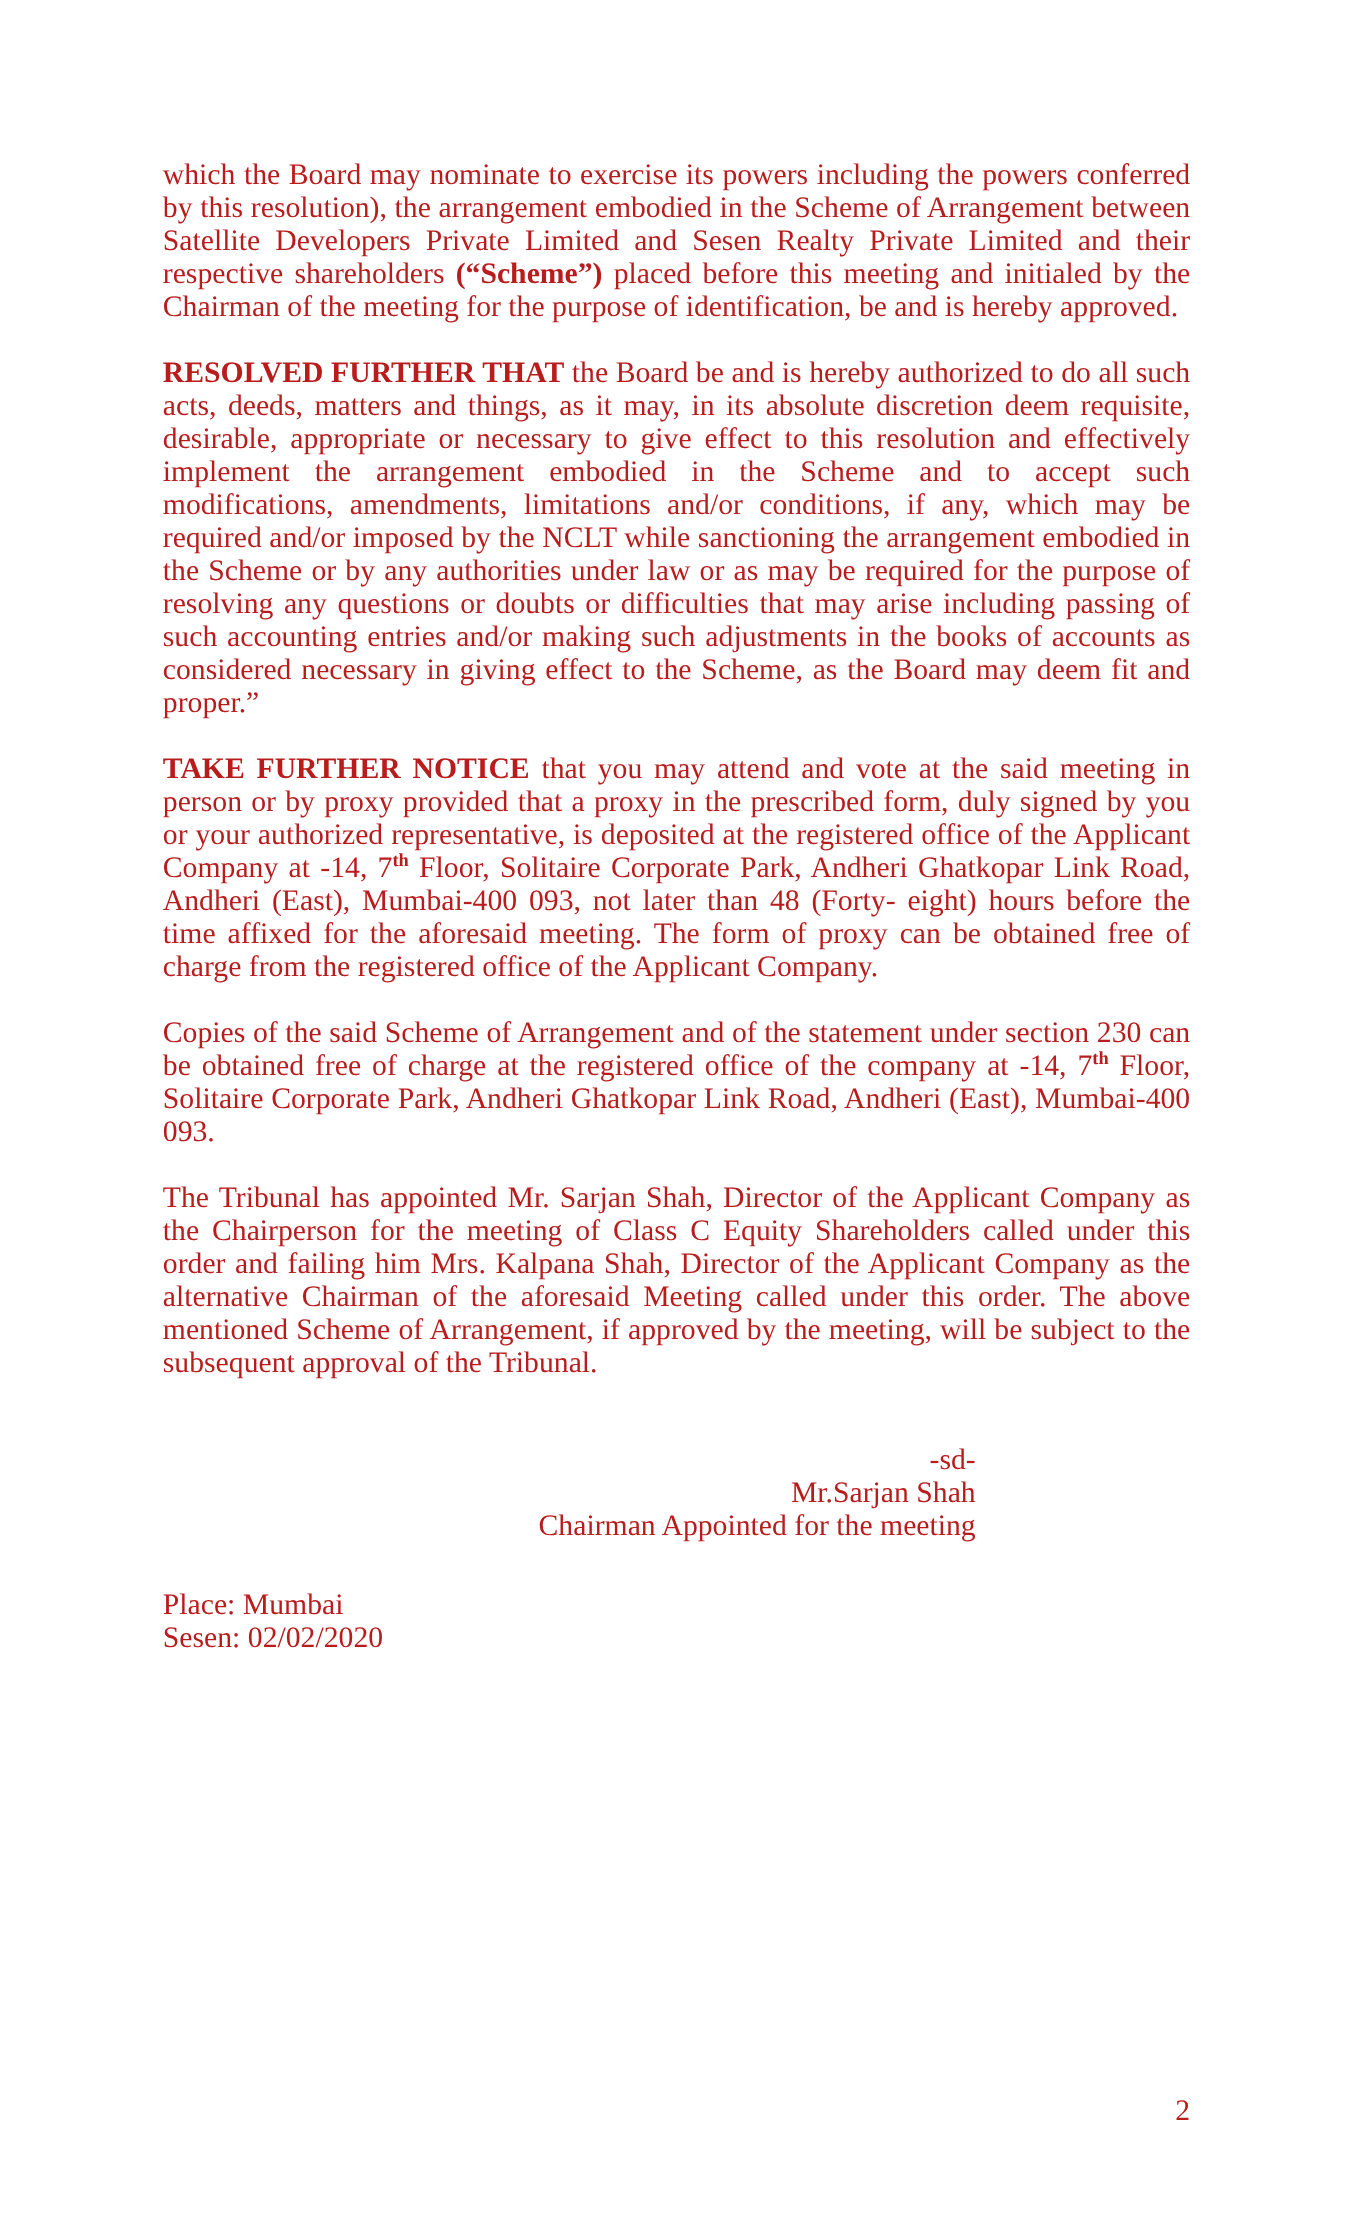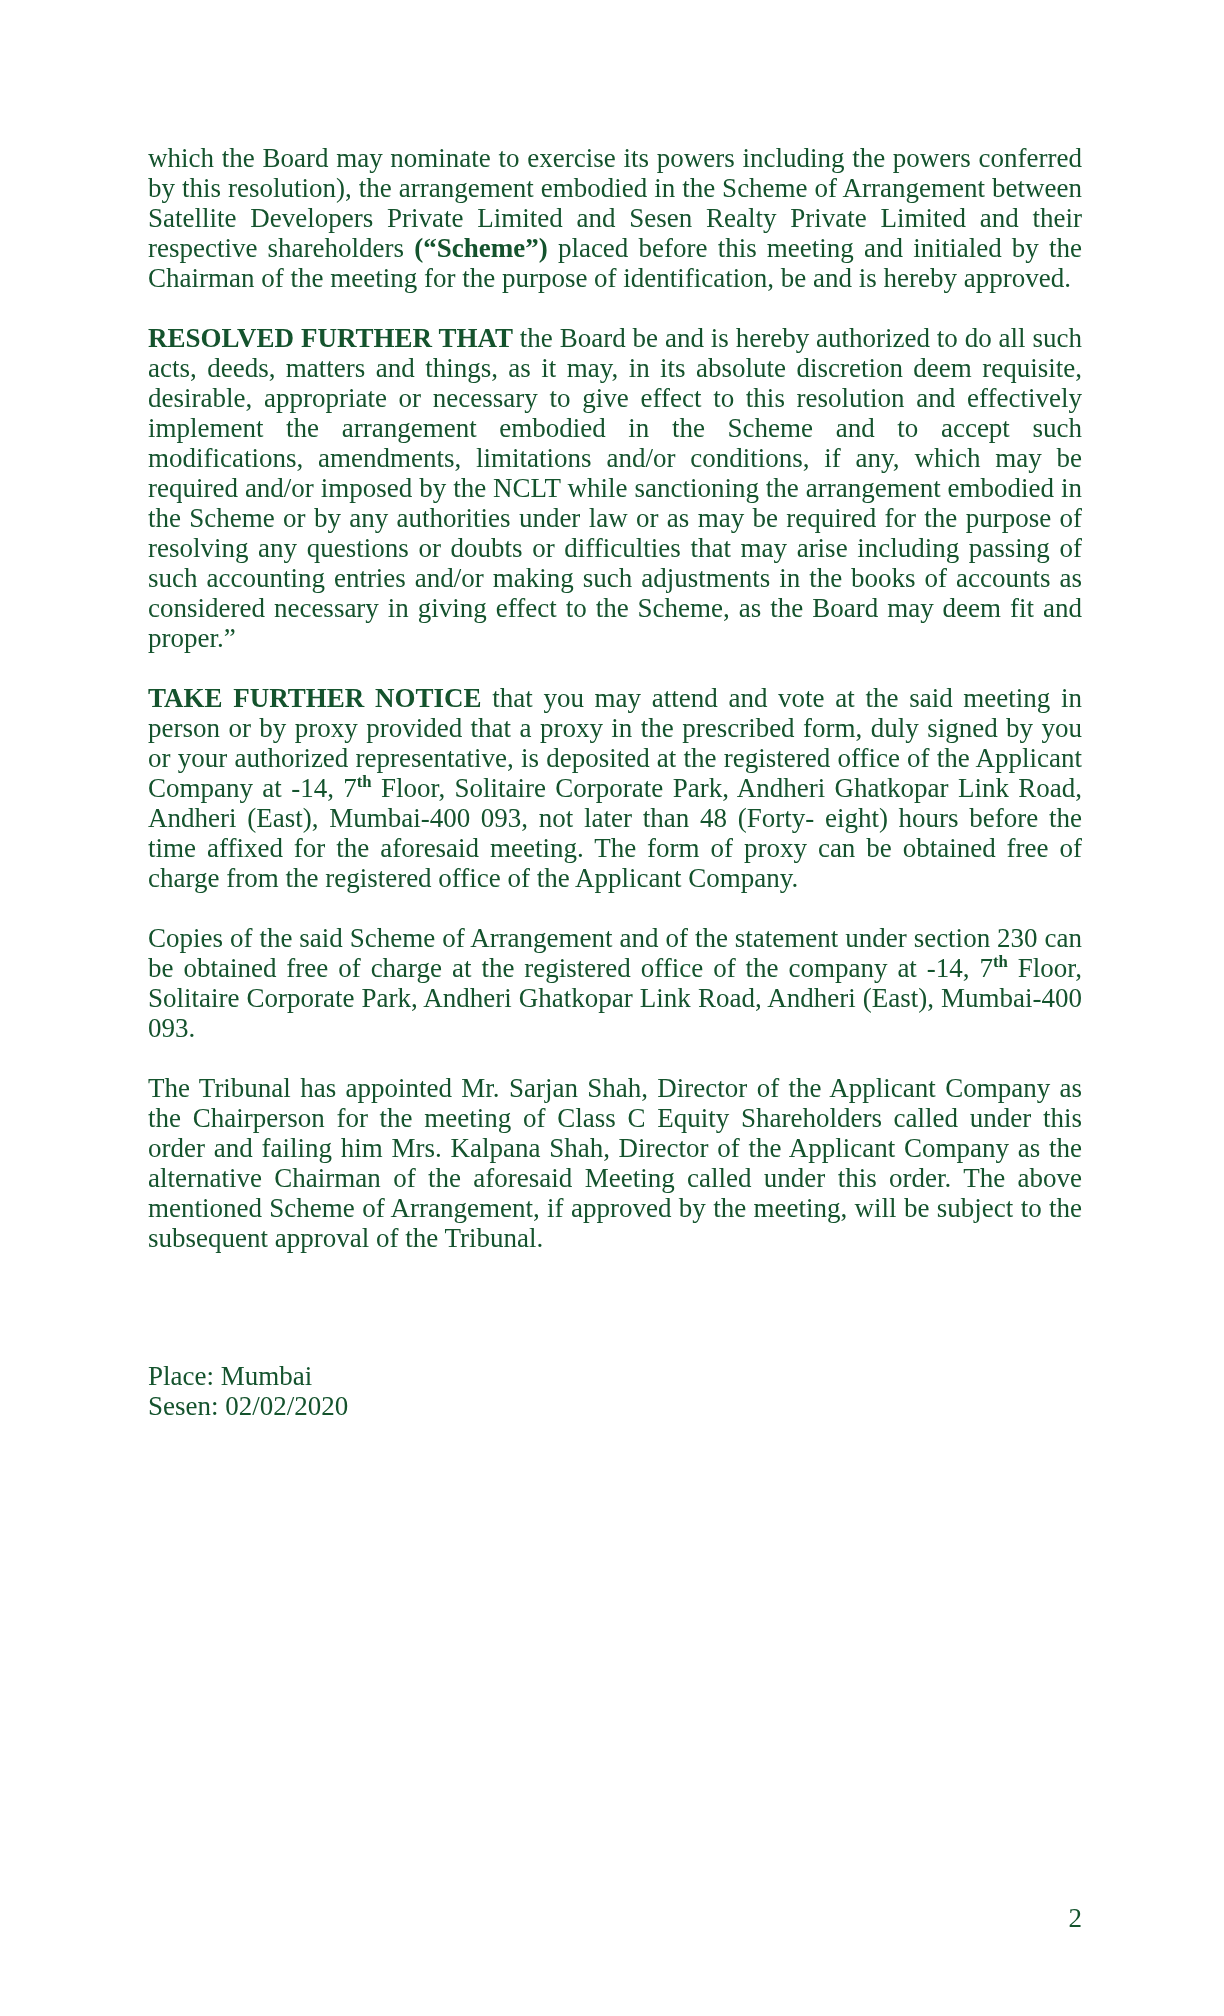--- a/index.html
+++ b/index.html
@@ -6,21 +6,21 @@
     margin: 0;
     padding: 0;
     background: #ffffff;
   }
   .page {
     position: relative;
     width: 1224px;
     height: 2016px;
     margin: 0 auto;
     background: #ffffff;
-    color: #14532d;
+    color: #b91c1c;
     font-family: "Liberation Serif", "DejaVu Serif", serif;
     font-size: 27px;
     line-height: 30px;
     box-sizing: border-box;
     padding: 143px 142px 0 148px;
     overflow: hidden;
   }
   .doc-para {
     margin: 0 0 30px 0;
     text-align: justify;
@@ -33,21 +33,21 @@
     line-height: 0;
     vertical-align: super;
     font-weight: bold;
   }
   .signature-block {
     margin-top: 58px;
     text-align: right;
     padding-right: 195px;
   }
   .footer-block {
-    margin-top: 108px;
+    margin-top: 42px;
   }
   .footer-line {
     text-align: left;
   }
   .footer-para {
     margin: 0;
     text-align: justify;
   }
   .page-number {
     position: absolute;
@@ -64,20 +64,25 @@
   <p class="doc-para"><span>which the Board may nominate to exercise its powers including the powers conferred by this resolution), the arrangement embodied in the Scheme of Arrangement between Satellite Developers Private Limited and Sesen Realty Private Limited and their respective shareholders </span><span class="bold-run">(“Scheme”)</span><span> placed before this meeting and initialed by the Chairman of the meeting for the purpose of identification, be and is hereby approved.</span></p>
 
   <p class="doc-para"><span class="bold-run">RESOLVED FURTHER THAT</span><span> the Board be and is hereby authorized to do all such acts, deeds, matters and things, as it may, in its absolute discretion deem requisite, desirable, appropriate or necessary to give effect to this resolution and effectively implement the arrangement embodied in the Scheme and to accept such modifications, amendments, limitations and/or conditions, if any, which may be required and/or imposed by the NCLT while sanctioning the arrangement embodied in the Scheme or by any authorities under law or as may be required for the purpose of resolving any questions or doubts or difficulties that may arise including passing of such accounting entries and/or making such adjustments in the books of accounts as considered necessary in giving effect to the Scheme, as the Board may deem fit and proper.”</span></p>
 
   <p class="doc-para"><span class="bold-run">TAKE FURTHER NOTICE</span><span> that you may attend and vote at the said meeting in person or by proxy provided that a proxy in the prescribed form, duly signed by you or your authorized representative, is deposited at the registered office of the Applicant Company at -14, 7</span><sup>th</sup><span> Floor, Solitaire Corporate Park, Andheri Ghatkopar Link Road, Andheri (East), Mumbai-400 093, not later than 48 (Forty- eight) hours before the time affixed for the aforesaid meeting. The form of proxy can be obtained free of charge from the registered office of the Applicant Company.</span></p>
 
   <p class="doc-para"><span>Copies of the said Scheme of Arrangement and of the statement under section 230 can be obtained free of charge at the registered office of the company at -14, 7</span><sup>th</sup><span> Floor, Solitaire Corporate Park, Andheri Ghatkopar Link Road, Andheri (East), Mumbai-400 093.</span></p>
 
   <p class="doc-para" style="margin-bottom:0;"><span>The Tribunal has appointed Mr. Sarjan Shah, Director of the Applicant Company as the Chairperson for the meeting of Class C Equity Shareholders called under this order and failing him Mrs. Kalpana Shah, Director of the Applicant Company as the alternative Chairman of the aforesaid Meeting called under this order. The above mentioned Scheme of Arrangement, if approved by the meeting, will be subject to the subsequent approval of the Tribunal.</span></p>
 
+  <div class="signature-block">
+    <div>-sd-</div>
+    <div>Mr.Sarjan Shah</div>
+    <div>Chairman Appointed for the meeting</div>
+  </div>
 
   <div class="footer-block">
     <div class="footer-line"><span>Place: Mumbai</span></div>
     <div class="footer-line"><span>Sesen</span><span class="bold-run">: 02/02/2020</span></div>
   </div>
 
   <div class="page-number">2</div>
 
 </div>
 

